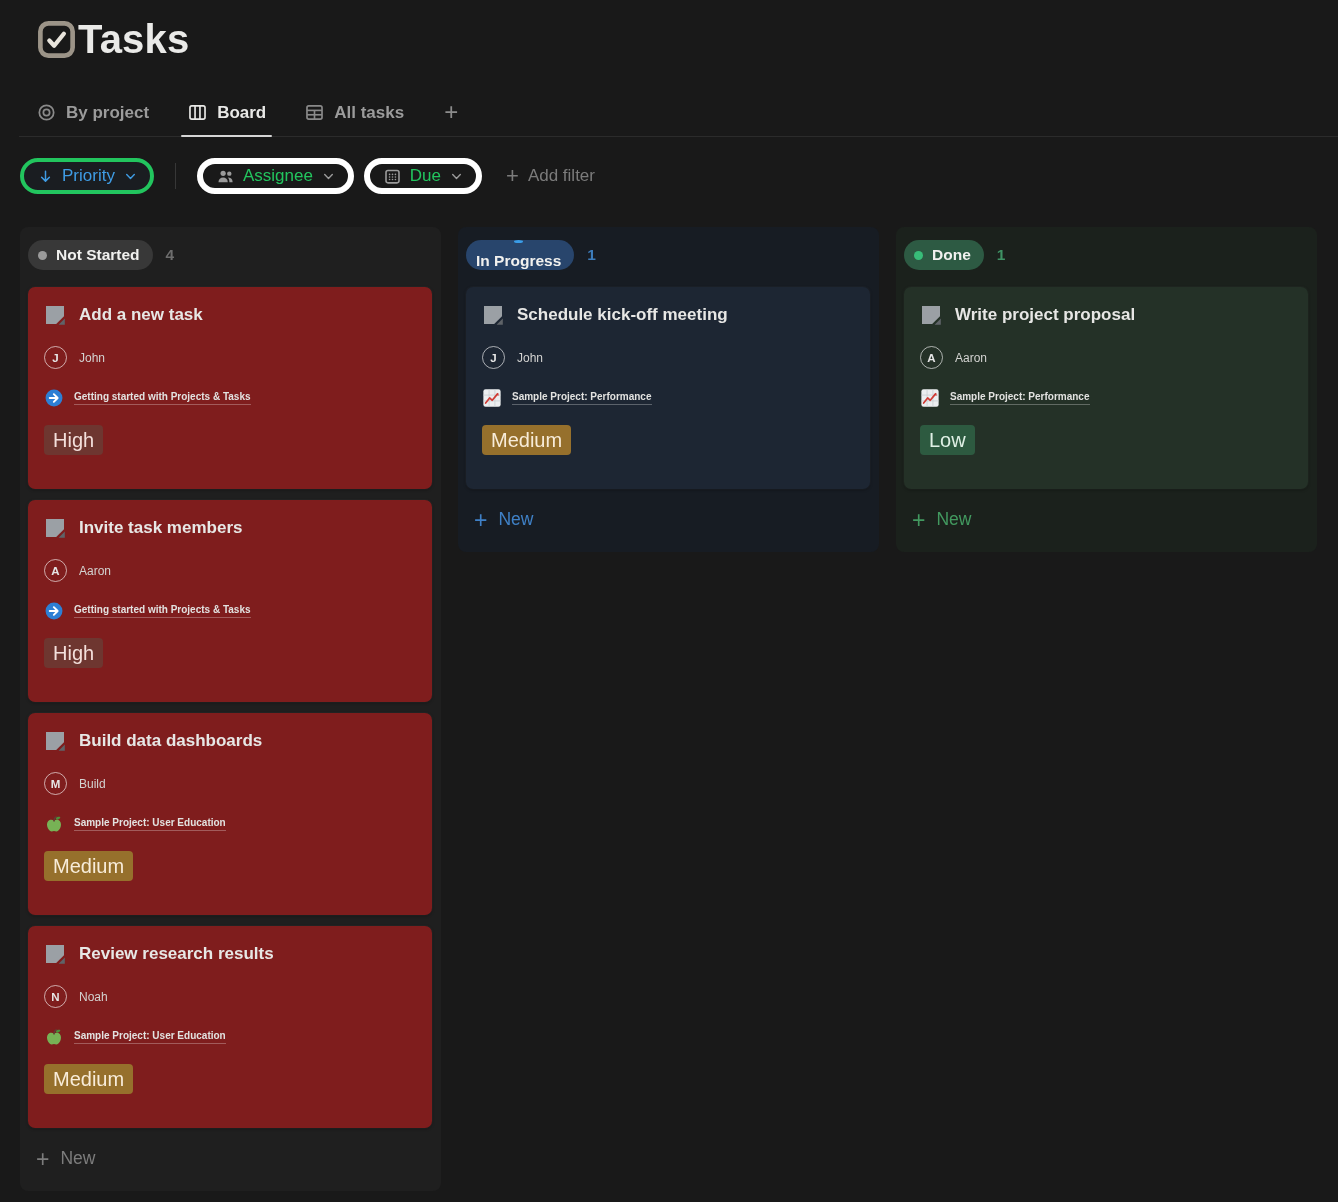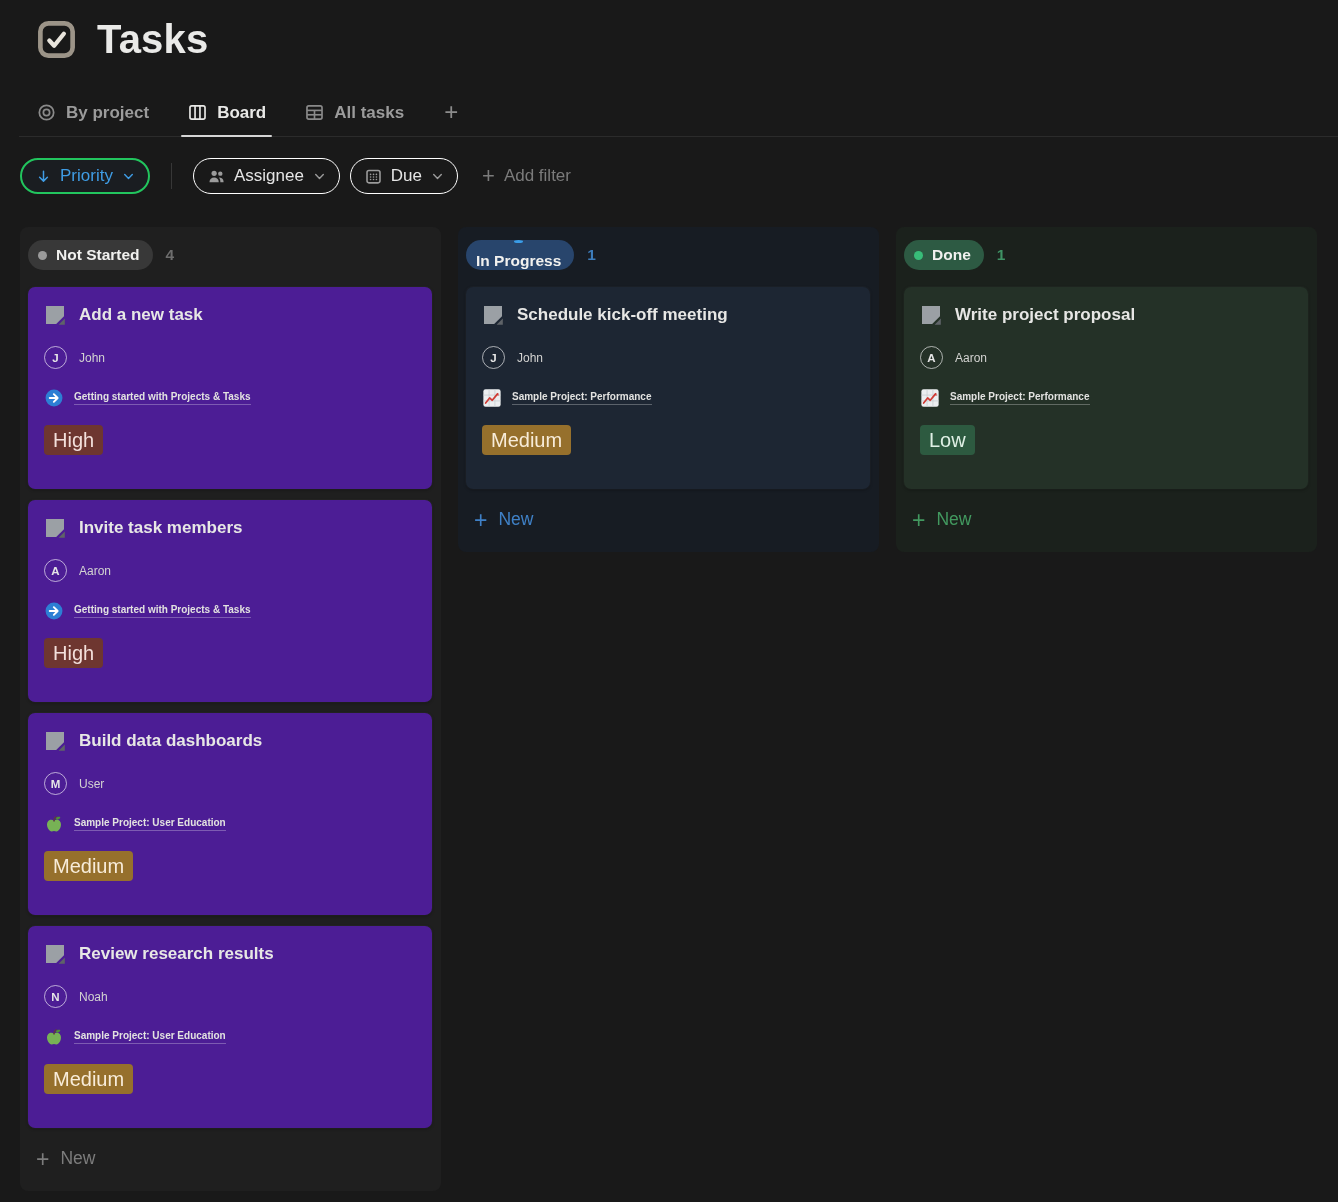--- a/index.html
+++ b/index.html
@@ -1,42 +1,42 @@
 <!DOCTYPE html>
 <html><head>
 <meta charset="utf-8">
 <style>
   * { margin:0; padding:0; box-sizing:border-box; }
   html,body { width:1338px; height:1202px; background:#191919; overflow:hidden;
               font-family:"Liberation Sans", sans-serif; }
 
   
-  .title-row { display:flex; align-items:center; gap:19px; padding:17px 0 0 35px; }
+  .title-row { display:flex; align-items:center; padding:17px 0 0 35px; }
   .title-row svg { width:43px; height:43px; }
   .page-title { font-size:40px; font-weight:700; color:#eaeae8; letter-spacing:.2px; }
 
   
   .tabs-bar { display:flex; align-items:flex-end; gap:26px; margin:30px 0 0 19px;
               border-bottom:1px solid #2b2b2b; padding:6px 0 0 11px; }
   .tab { display:flex; align-items:center; gap:9px; font-size:17px; font-weight:600;
          color:#9b9b9b; padding:4px 6px 13px; cursor:pointer; position:relative; }
   .tab svg { width:21px; height:21px; }
   .tab.active { color:#e9e9e7; }
   .tab.active::after { content:""; position:absolute; left:0; right:0; bottom:-1px;
                        height:2.5px; background:#d5d5d5; border-radius:2px; }
   .tab-add { color:#8c8c8c; font-size:24px; font-weight:400; padding:0 8px 12px; cursor:pointer; line-height:24px; }
 
   
   .toolbar { display:flex; align-items:center; margin:21px 0 0 20px; }
   .pill { display:inline-flex; align-items:center; gap:8px; height:36px; padding:0 13px;
           border-radius:18px; font-size:17px; cursor:pointer; }
-  .sort-pill { color:#3f9ce4; border:2px solid #22c55e; background:rgba(56,125,200,0.05);align-items:center; }
+  .sort-pill { color:#3f9ce4; border:4px solid #22c55e; background:rgba(56,125,200,0.05);align-items:center; }
   .sort-pill svg { width:17px; height:17px; }
   .toolbar-divider { width:1px; height:26px; background:#373737; margin:0 21px; }
-  .filter-pill { color:#e5e5e5; border:1px solid #ffffff; margin-right:10px; }
+  .filter-pill { color:#22c55e; border:6px solid #ffffff; margin-right:10px; }
   .filter-pill svg { width:19px; height:19px; }
   .chev { width:13px !important; height:13px !important; margin-left:1px; }
   .add-filter { display:inline-flex; align-items:center; gap:9px; color:#7b7b7b;
                 font-size:17px; margin-left:14px; cursor:pointer; }
   .add-filter .plus-glyph { font-size:22px; font-weight:300; line-height:20px; }
 
   
   .board { display:flex; align-items:flex-start; gap:17px; padding:0 20px; margin-top:33px; }
   .column { width:421px; border-radius:8px; padding:12px 9px 10px 8px; }
   .col-not-started { background:#1f1f1f; }
@@ -54,21 +54,21 @@
   .col-in-progress .status-dot  { background:#3a9de8; }
   .col-done .status-pill { background:#2d5a43; }
   .col-done .status-dot  { background:#38bd79; }
   .col-count { font-size:15.5px; font-weight:600; }
   .col-not-started .col-count { color:#6d6d6d; }
   .col-in-progress .col-count { color:#3d7cba; }
   .col-done        .col-count { color:#3f9264; }
 
   .card { border-radius:7px; padding:17px 16px 15px; min-height:202px; margin-bottom:11px;
           box-shadow:0 0 0 1px rgba(255,255,255,0.025), 0 1px 3px rgba(0,0,0,0.35); cursor:pointer; }
-  .col-not-started .card { background:#4c1d95; }
+  .col-not-started .card { background:#7f1d1d; }
   .col-in-progress .card { background:#1d2633; }
   .col-done        .card { background:#243127; }
 
   .card-title-row { display:flex; align-items:center; gap:13px; margin-bottom:20px; }
   .card-title-row svg { width:22px; height:22px; flex:none; }
   .card-title { font-size:17px; font-weight:700; color:#e7e7e5; }
 
   .assignee-row { display:flex; align-items:center; gap:12px; margin-bottom:19px; }
   .avatar { width:23px; height:23px; border-radius:50%; border:1px solid rgba(255,255,255,0.62);
             display:flex; align-items:center; justify-content:center;
@@ -239,21 +239,21 @@
         <div class="card">
     <div class="card-title-row">
       <svg viewBox="0 0 22 22">
         <path d="M2 2h18v10.2L12.2 20H2z" fill="#9ba0a5"></path>
         <path d="M14.6 20.8l6.2-6.2v6.2z" fill="#5f6368"></path>
       </svg>
       <span class="card-title">Build data dashboards</span>
     </div>
     <div class="assignee-row">
       <span class="avatar">M</span>
-      <span class="assignee-name">User</span>
+      <span class="assignee-name">Build</span>
     </div>
     <div class="project-row">
       <span style="display:flex;">
               <svg viewBox="0 0 22 22">
     <path d="M11 7.6c1.3-1.2 3.1-1.6 4.8-.9 2.4 1 3.4 3.9 2.7 6.9-.7 3.2-2.8 5.7-4.9 5.6-.9 0-1.8-.5-2.6-.5s-1.7.5-2.6.5c-2.1.1-4.2-2.4-4.9-5.6-.7-3 .3-5.9 2.7-6.9 1.7-.7 3.5-.3 4.8.9z" fill="#77b255"></path>
     <path d="M11.1 7.8c-.2-2 .6-3.7 2.3-4.8" fill="none" stroke="#5d4037" stroke-width="1.4" stroke-linecap="round"></path>
     <path d="M13 4.6c1.5-1.6 3.6-1.8 5-1.1-.5 1.8-2.3 3-4.3 2.7z" fill="#4e8f3a"></path>
   </svg>
             </span>
       <a class="project-link">Sample Project: User Education</a>

